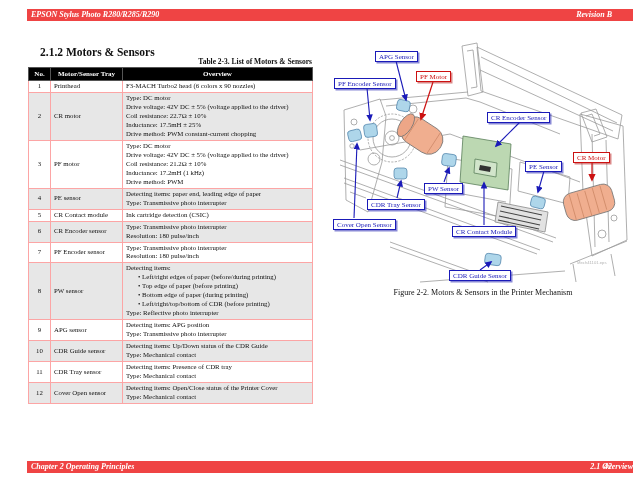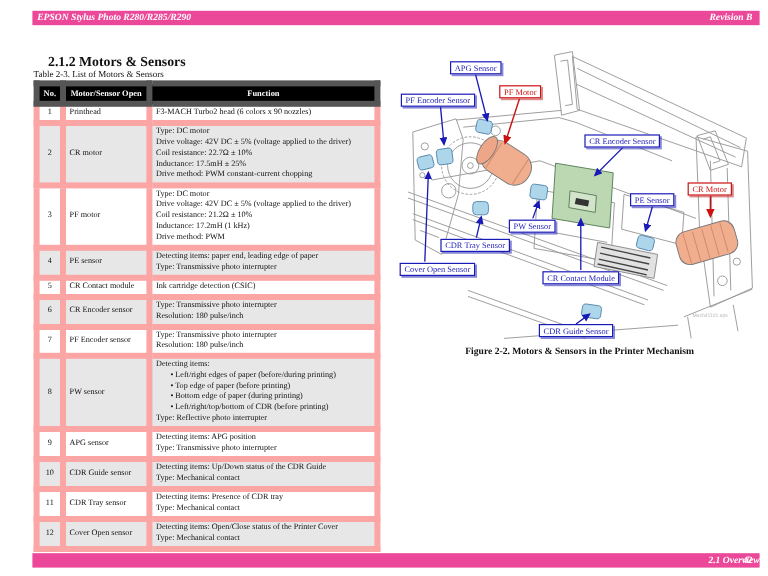--- a/index.html
+++ b/index.html
@@ -1,38 +1,38 @@
 <!DOCTYPE html>
 <html style="--sensor-color: #1a1ab8; --motor-color: #cc1111;"><head>
 <meta charset="utf-8">
 <style>
   html,body{margin:0;padding:0;}
   body{
     width:640px;height:480px;background:#ffffff;overflow:hidden;position:relative;
     font-family:"Liberation Serif", serif;color:#111;
   }
   .hbar{
-    position:absolute;left:27px;width:606px;height:12px;background:#ec4899;color:#fff;
+    position:absolute;left:27px;width:606px;height:12px;background:#ef4444;color:#fff;
     font-size:8px;font-weight:bold;font-style:italic;line-height:12px;
   }
   .hbar .bar-left{position:absolute;left:4px;top:0;}
-  .hbar .bar-right{position:absolute;right:6px;top:0;}
+  .hbar .bar-right{position:absolute;right:21px;top:0;}
   .hbar .bar-center{position:absolute;left:0;right:0;text-align:right;top:0;}
   #header-bar{top:9px;}
   #footer-bar{top:461px;}
   #section-title{
     position:absolute;left:27px;top:33px;margin:13px;font-size:11.5px;font-weight:bold;
   }
   #table-title{
-    position:absolute;left:28px;top:57px;width:284px;text-align:left;
-    font-size:7.5px;font-weight:normal;
+    position:absolute;left:28px;top:57px;width:284px;text-align:right;
+    font-size:7.5px;font-weight:bold;
   }
   #table-wrap{position:absolute;left:28px;top:67px;width:284px;}
   table{border-collapse:collapse;width:284px;table-layout:fixed;}
-  th,td{border:5px solid #fca5a5;padding:1px 3px;vertical-align:middle;}
+  th,td{border:1px solid #fca5a5;padding:1px 3px;vertical-align:middle;}
   th{
     background:#000;color:#fff;font-size:7px;font-weight:bold;text-align:center;
     border-color:#555;height:10px;
   }
   td{font-size:6.8px;line-height:1.32;}
   td.c-no{text-align:center;}
   tbody tr:nth-child(even) td{background:#e7e7e7;}
   .fn-line{white-space:nowrap;}
   .fn-line.bullet{padding-left:12px;}
   #figure-area{position:absolute;left:330px;top:42px;width:306px;height:246px;}
@@ -42,21 +42,21 @@
     box-shadow:1.5px 1.5px 0 rgba(40,40,180,0.55);
     color:var(--sensor-color,#1a1ab8);font-size:7px;line-height:8px;
     padding:0.5px 3px;white-space:nowrap;z-index:3;
   }
   .fig-label.motor{
     border-color:var(--motor-color,#cc1111);color:var(--motor-color,#cc1111);
     box-shadow:1.5px 1.5px 0 rgba(190,40,40,0.55);
   }
   #figure-caption{
     position:absolute;left:330px;top:288px;width:306px;text-align:center;
-    font-size:8px;font-weight:bold;
+    font-size:8px;font-weight:normal;
   }
 </style>
 </head>
 <body>
 
 <div class="hbar" id="header-bar">
   <span class="bar-left">EPSON Stylus Photo R280/R285/R290</span>
   <span class="bar-right">Revision B</span>
 </div>
 
@@ -67,22 +67,22 @@
 <div id="table-wrap">
   <table>
     <colgroup>
         <col style="width:22px">
         <col style="width:72px">
         <col style="width:190px">
       </colgroup>
     <thead>
       <tr>
         <th>No.</th>
-        <th>Motor/Sensor Open</th>
-        <th>Function</th>
+        <th>Motor/Sensor Tray</th>
+        <th>Overview</th>
       </tr>
     </thead>
     <tbody id="table-body">
         <tr>
           <td class="c-no">1</td>
           <td>Printhead</td>
           <td>
             <div class="fn-line">F3-MACH Turbo2 head (6 colors x 90 nozzles)</div>
           </td>
         </tr>
@@ -308,15 +308,16 @@
       <div class="fig-label" style="left: 37px; top: 157px;">CDR Tray Sensor</div>
       <div class="fig-label" style="left: 3px; top: 177px;">Cover Open Sensor</div>
       <div class="fig-label" style="left: 122px; top: 184px;">CR Contact Module</div>
       <div class="fig-label" style="left: 119px; top: 228px;">CDR Guide Sensor</div>
     </div>
 </div>
 
 <div id="figure-caption">Figure 2-2.  Motors &amp; Sensors in the Printer Mechanism</div>
 
 <div class="hbar" id="footer-bar">
+  <span class="bar-left">Chapter 2 Operating Principles</span>
   <span class="bar-center">2.1  Overview</span>
   <span class="bar-right">42</span>
 </div>
 
 </body></html>

